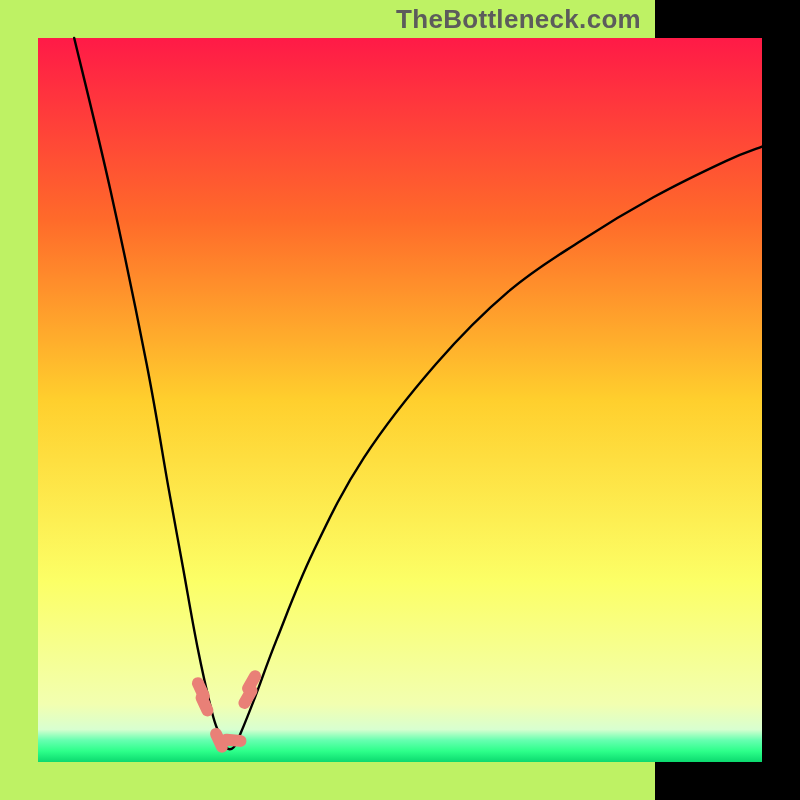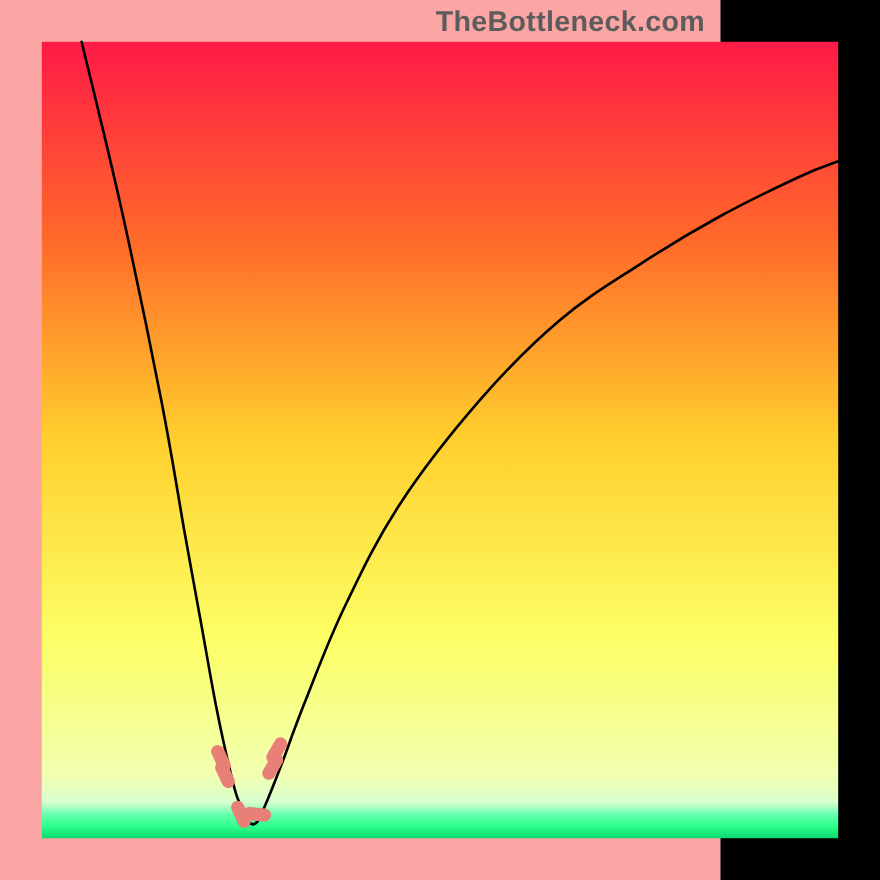--- a/index.html
+++ b/index.html
@@ -8,21 +8,21 @@
     width: 800px;
     height: 800px;
     overflow: hidden;
     background: #000;
     font-family: Arial, Helvetica, sans-serif;
   }
   .stage {
     position: relative;
     width: 655px;
     height: 800px;
-    background: #fca5a5;
+    background: #bef264;
   }
   .watermark {
     position: absolute;
     top: 4px;
     right: 14px;
     font-size: 26px;
     font-weight: 600;
     color: #5c5c5c;
     letter-spacing: 0.3px;
     z-index: 10;

